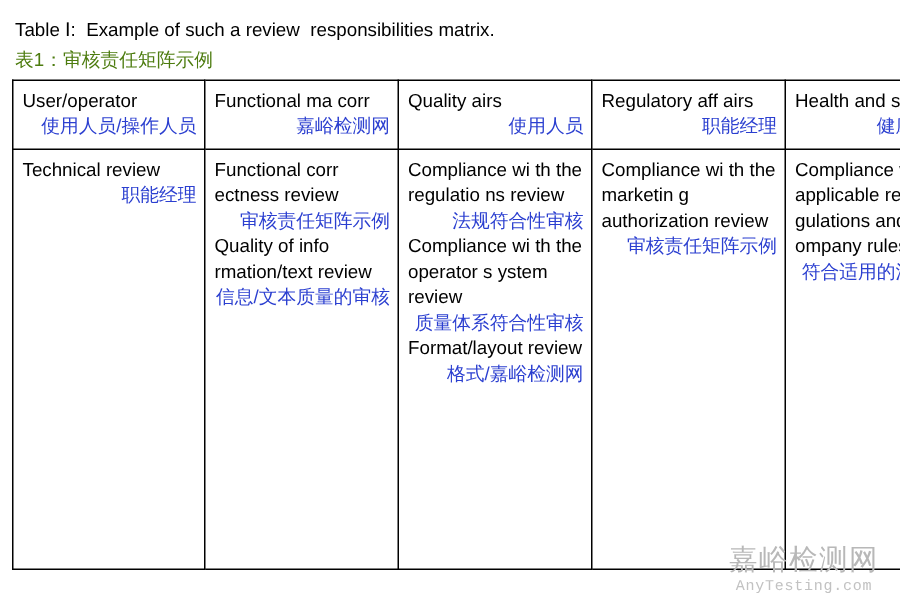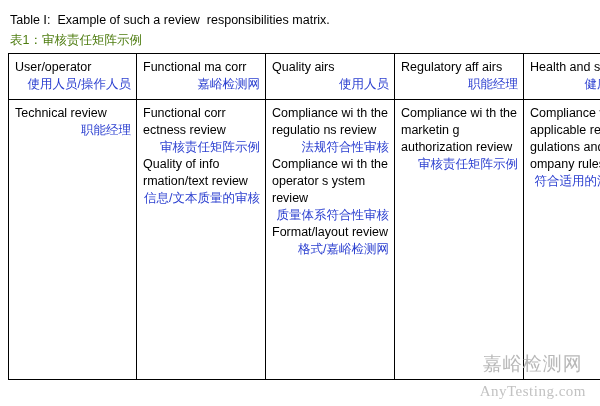--- a/index.html
+++ b/index.html
@@ -74,26 +74,25 @@
     user-select: none;
   }
   .wm-main {
     font-size: 19px;
     color: #b8b8b8;
     letter-spacing: 1px;
     line-height: 22px;
     font-family: "Liberation Serif", serif;
   }
   .wm-sub {
-    font-size: 15px;
+    font-size: 10px;
     color: #c2c2c2;
     letter-spacing: 0.5px;
     line-height: 13px;
-    font-family: Liberation Serif, serif;
-    margin-top: 10px;
+    font-family: Liberation Mono, monospace;
   }
 </style>
 </head>
 <body>
 
 <div class="page">
 
   <div class="caption-en">Table Ⅰ:  Example of such a review  responsibilities matrix.</div>
   <div class="caption-zh">表1：审核责任矩阵示例</div>
 

